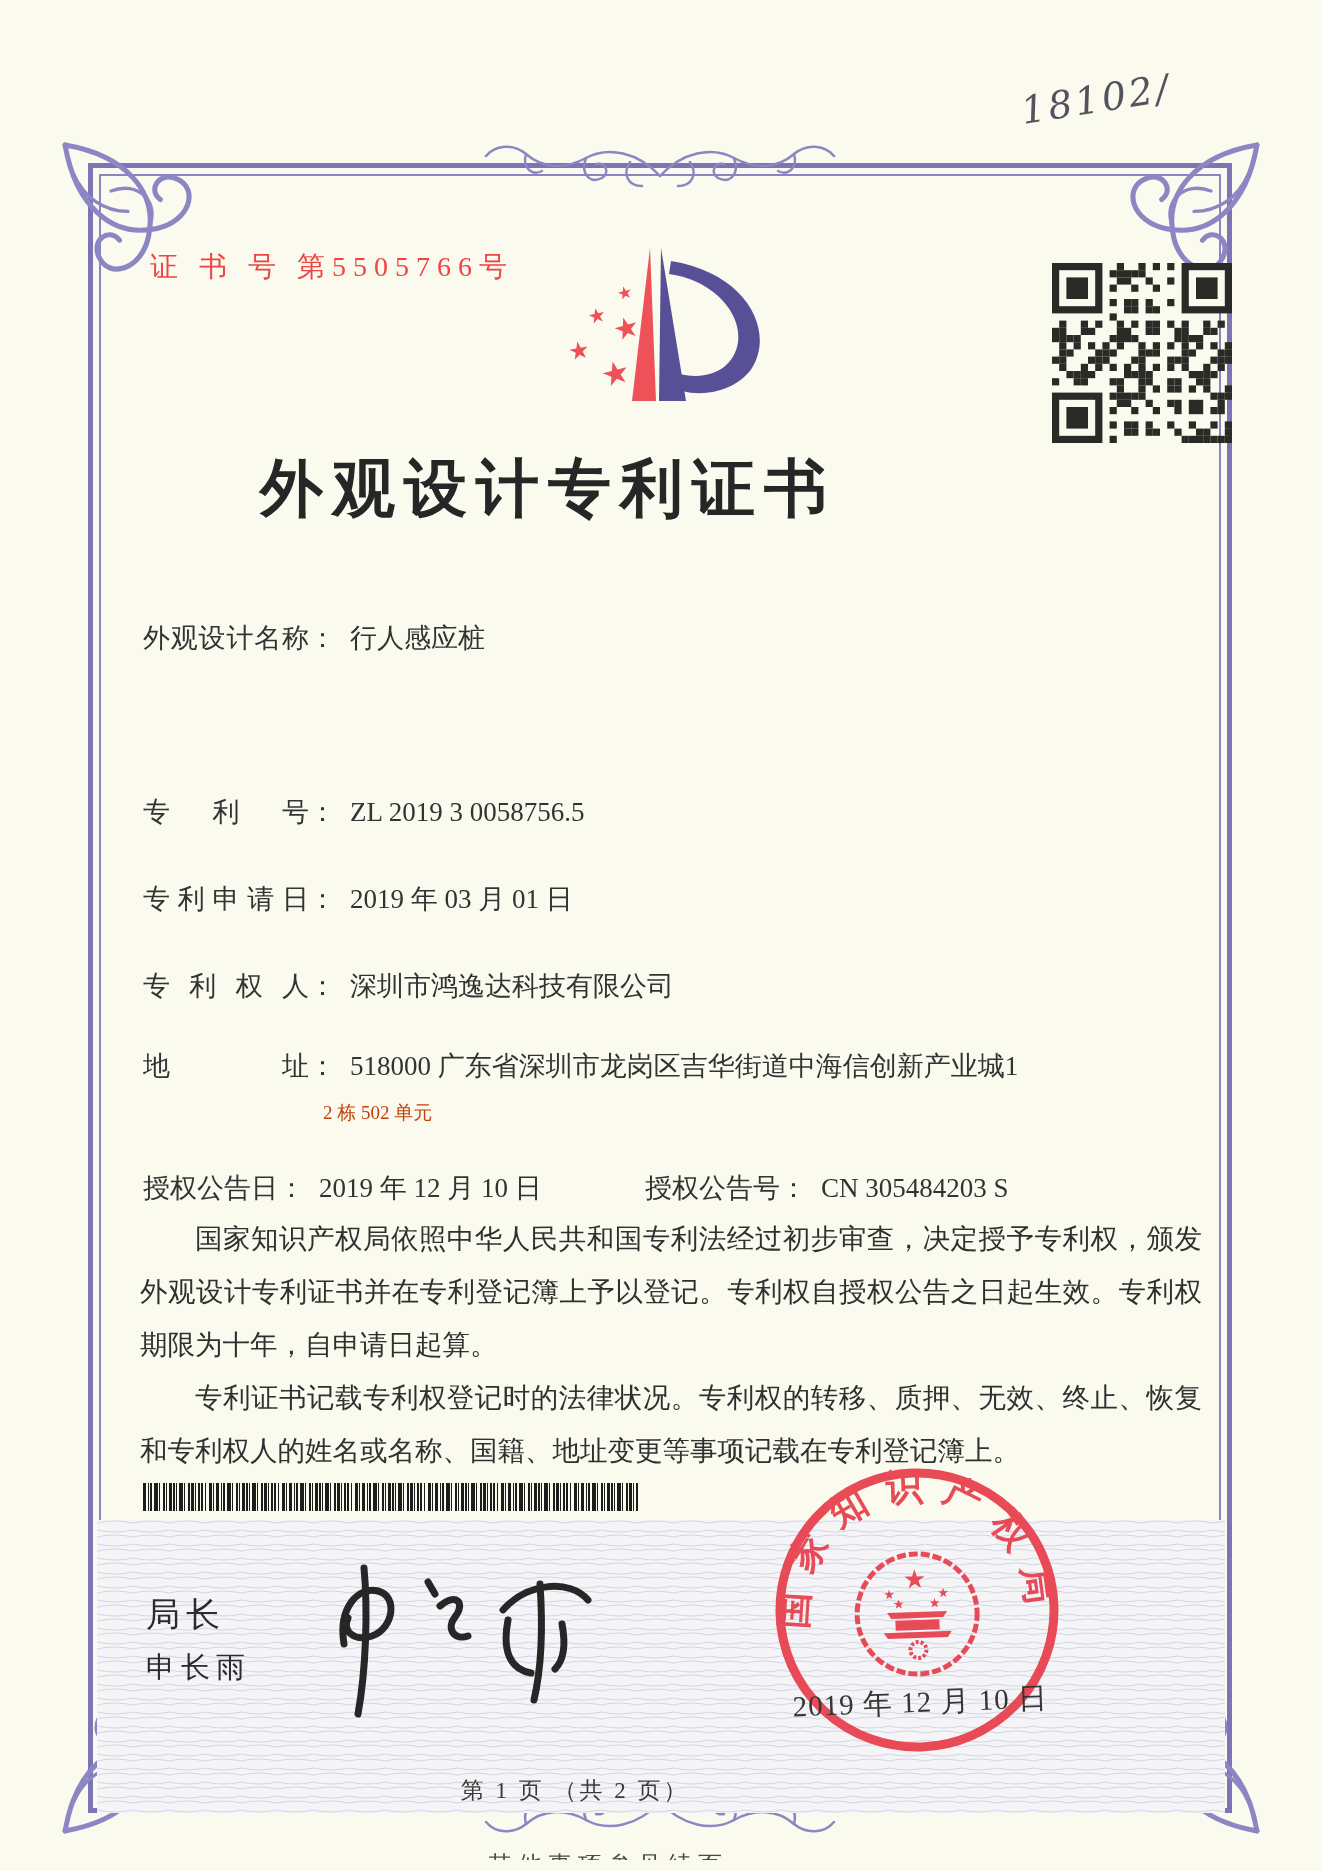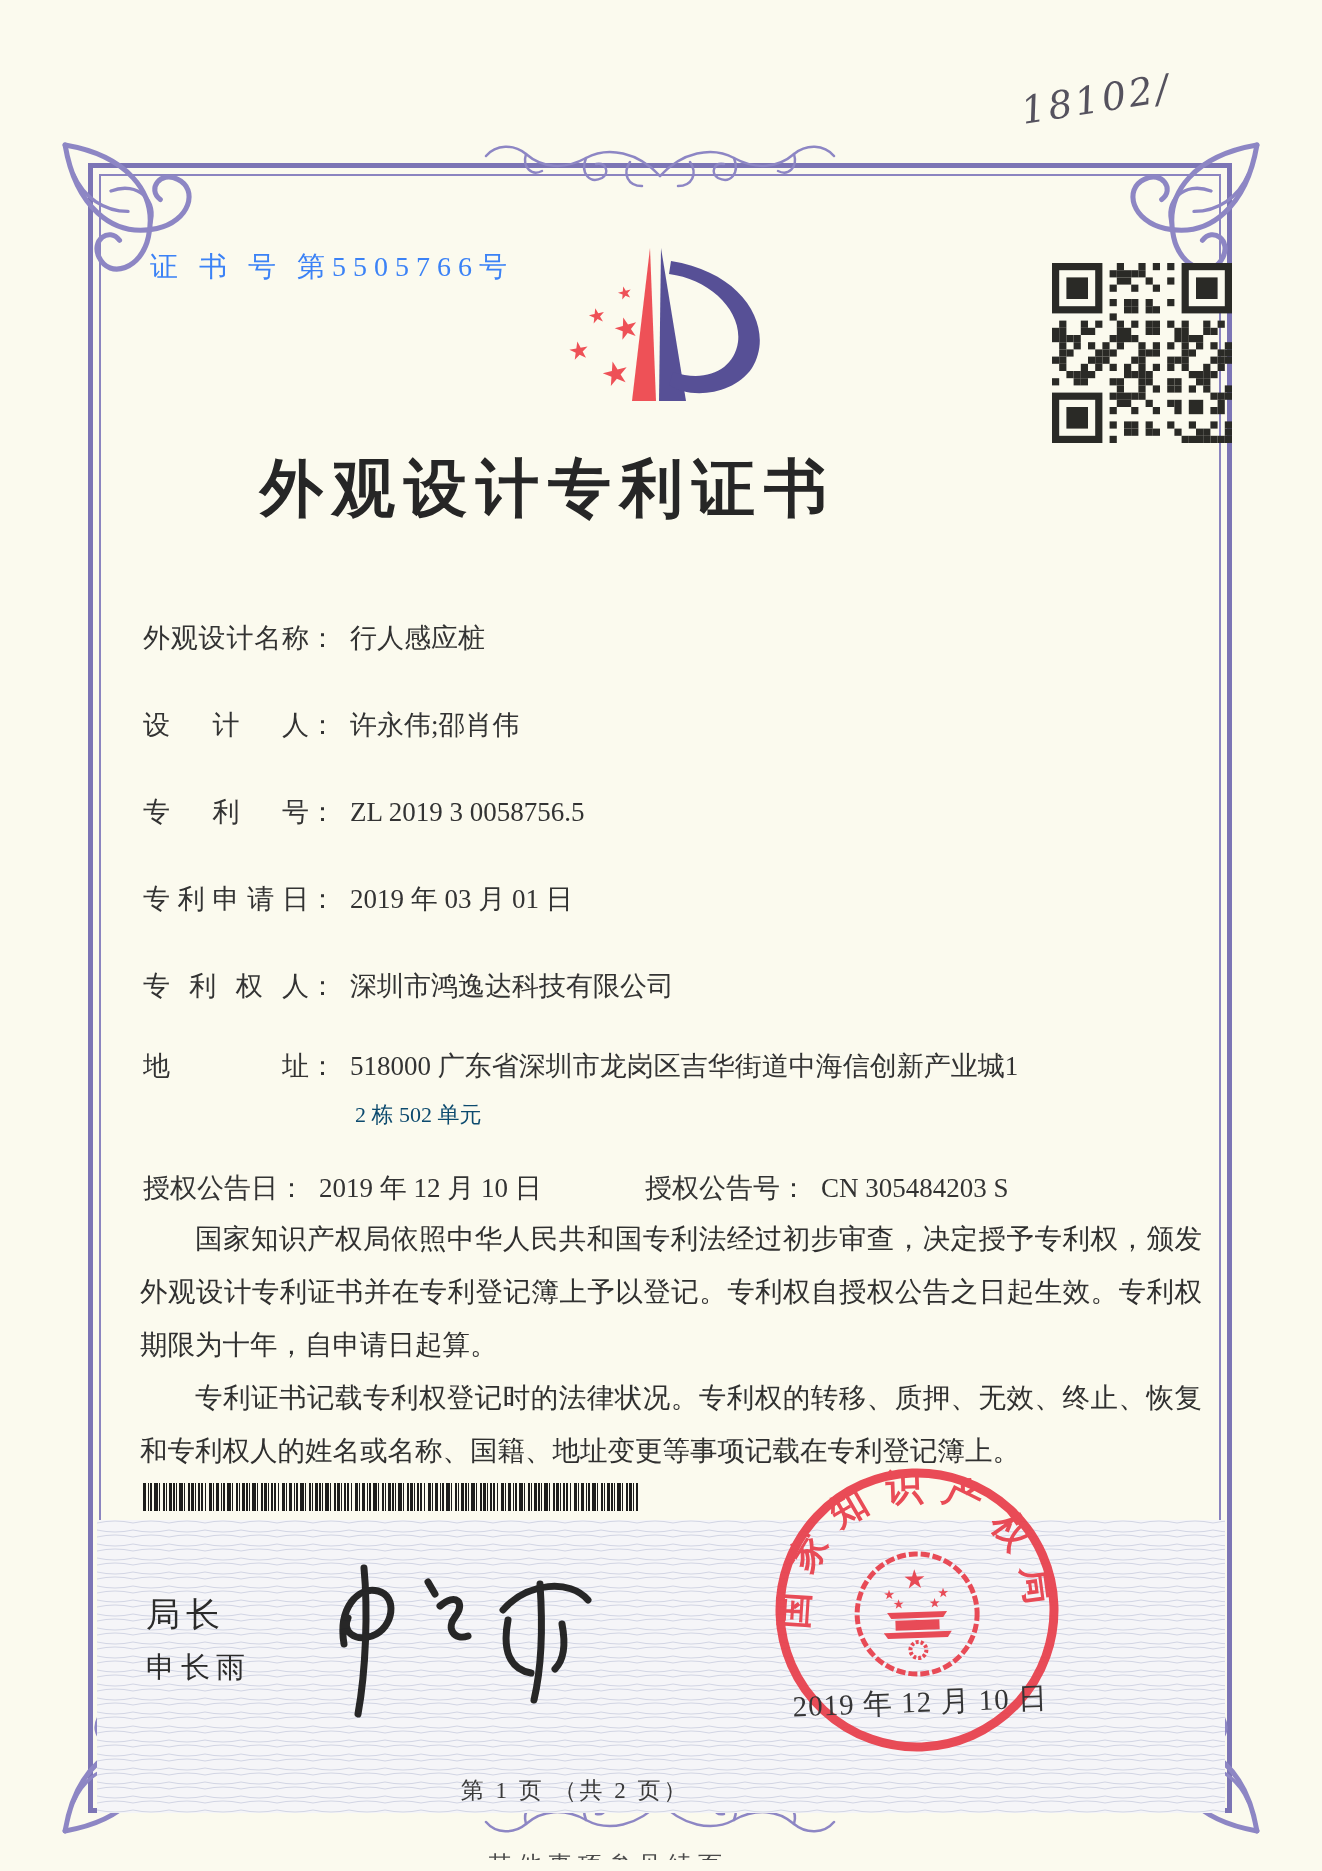--- a/index.html
+++ b/index.html
@@ -7,30 +7,30 @@
         font-family:"Liberation Serif","DejaVu Serif",serif;color:#2e2e2e;margin:0 auto;}
   .abs{position:absolute;}
   
   #frame-outer{left:88px;top:163px;width:1144px;height:1650px;border:5px solid #7c75b5;box-sizing:border-box;}
   #frame-inner{left:99px;top:174px;width:1122px;height:1628px;border:2px solid #8b84c0;box-sizing:border-box;}
   .flourish{width:170px;height:170px;color:#8d86c4;}
   .orn-center{width:360px;height:74px;color:#8d86c4;}
   
   #handwritten{left:1020px;top:72px;width:220px;font-family:"DejaVu Serif",serif;font-style:italic;
                font-size:38px;color:#55525e;transform:rotate(-9deg);letter-spacing:3px;}
-  #cert-no{left:150px;top:248px;font-size:28px;letter-spacing:7px;color:#3b82f6;}
+  #cert-no{left:150px;top:248px;font-size:28px;letter-spacing:7px;color:#ef4444;}
   #logo{left:555px;top:233px;width:215px;height:182px;}
   #qr{left:1052px;top:263px;width:180px;height:180px;}
   #title{left:0;top:446px;width:1096px;text-align:center;font-size:63px;font-weight:bold;
          letter-spacing:9px;color:#262626;}
   
   .row{left:143px;font-size:27px;color:#333;white-space:nowrap;}
   .f-label{display:inline-block;width:166px;text-align:justify;text-align-last:justify;vertical-align:top;}
   .f-colon{display:inline-block;margin-right:14px;}
-  .addr2{left:323px;font-size:22px;color:#0c4a6e;margin-left:32px;}
+  .addr2{left:323px;font-size:19px;color:#c2410c;}
   .grant-right{left:645px;font-size:27px;color:#333;white-space:nowrap;}
   
   #paras{left:140px;top:1212px;width:1062px;font-size:27.5px;line-height:53px;text-align:justify;color:#303030;}
   #paras p{margin:0;text-indent:2em;}
   
   #guill-bg{left:97px;top:1520px;width:1128px;height:293px;background:#f5f5f8;}
   #barcode{left:143px;top:1483px;width:500px;height:28px;}
   #officer-title{left:146px;top:1592px;font-size:34px;letter-spacing:6px;color:#2b2b2b;z-index:4;}
   #officer-name{left:146px;top:1648px;font-size:29px;letter-spacing:6px;color:#2b2b2b;z-index:4;}
   #signature{left:300px;top:1548px;width:310px;height:185px;z-index:4;}
@@ -326,23 +326,20 @@
       <rect x="0" y="18" width="7" height="7" fill="#2a2a26"></rect>
       <rect x="1" y="19" width="5" height="5" fill="#fbfaee"></rect>
       <rect x="2" y="20" width="3" height="3" fill="#2a2a26"></rect>
     </svg>
 
   <div class="abs" id="title">外观设计专利证书</div>
 
   <div class="abs row" style="top:620px;">
     <span class="f-label">外观设计名称</span><span class="f-colon">：</span><span>行人感应桩</span>
   </div>
-  <div class="abs row" style="top:707px;">
-    <span class="f-label">设计人</span><span class="f-colon">：</span><span>许永伟;邵肖伟</span>
-  </div>
   <div class="abs row" style="top:794px;">
     <span class="f-label">专利号</span><span class="f-colon">：</span><span>ZL 2019 3 0058756.5</span>
   </div>
   <div class="abs row" style="top:881px;">
     <span class="f-label">专利申请日</span><span class="f-colon">：</span><span>2019 年 03 月 01 日</span>
   </div>
   <div class="abs row" style="top:968px;">
     <span class="f-label">专利权人</span><span class="f-colon">：</span><span>深圳市鸿逸达科技有限公司</span>
   </div>
   <div class="abs row" style="top:1048px;">

